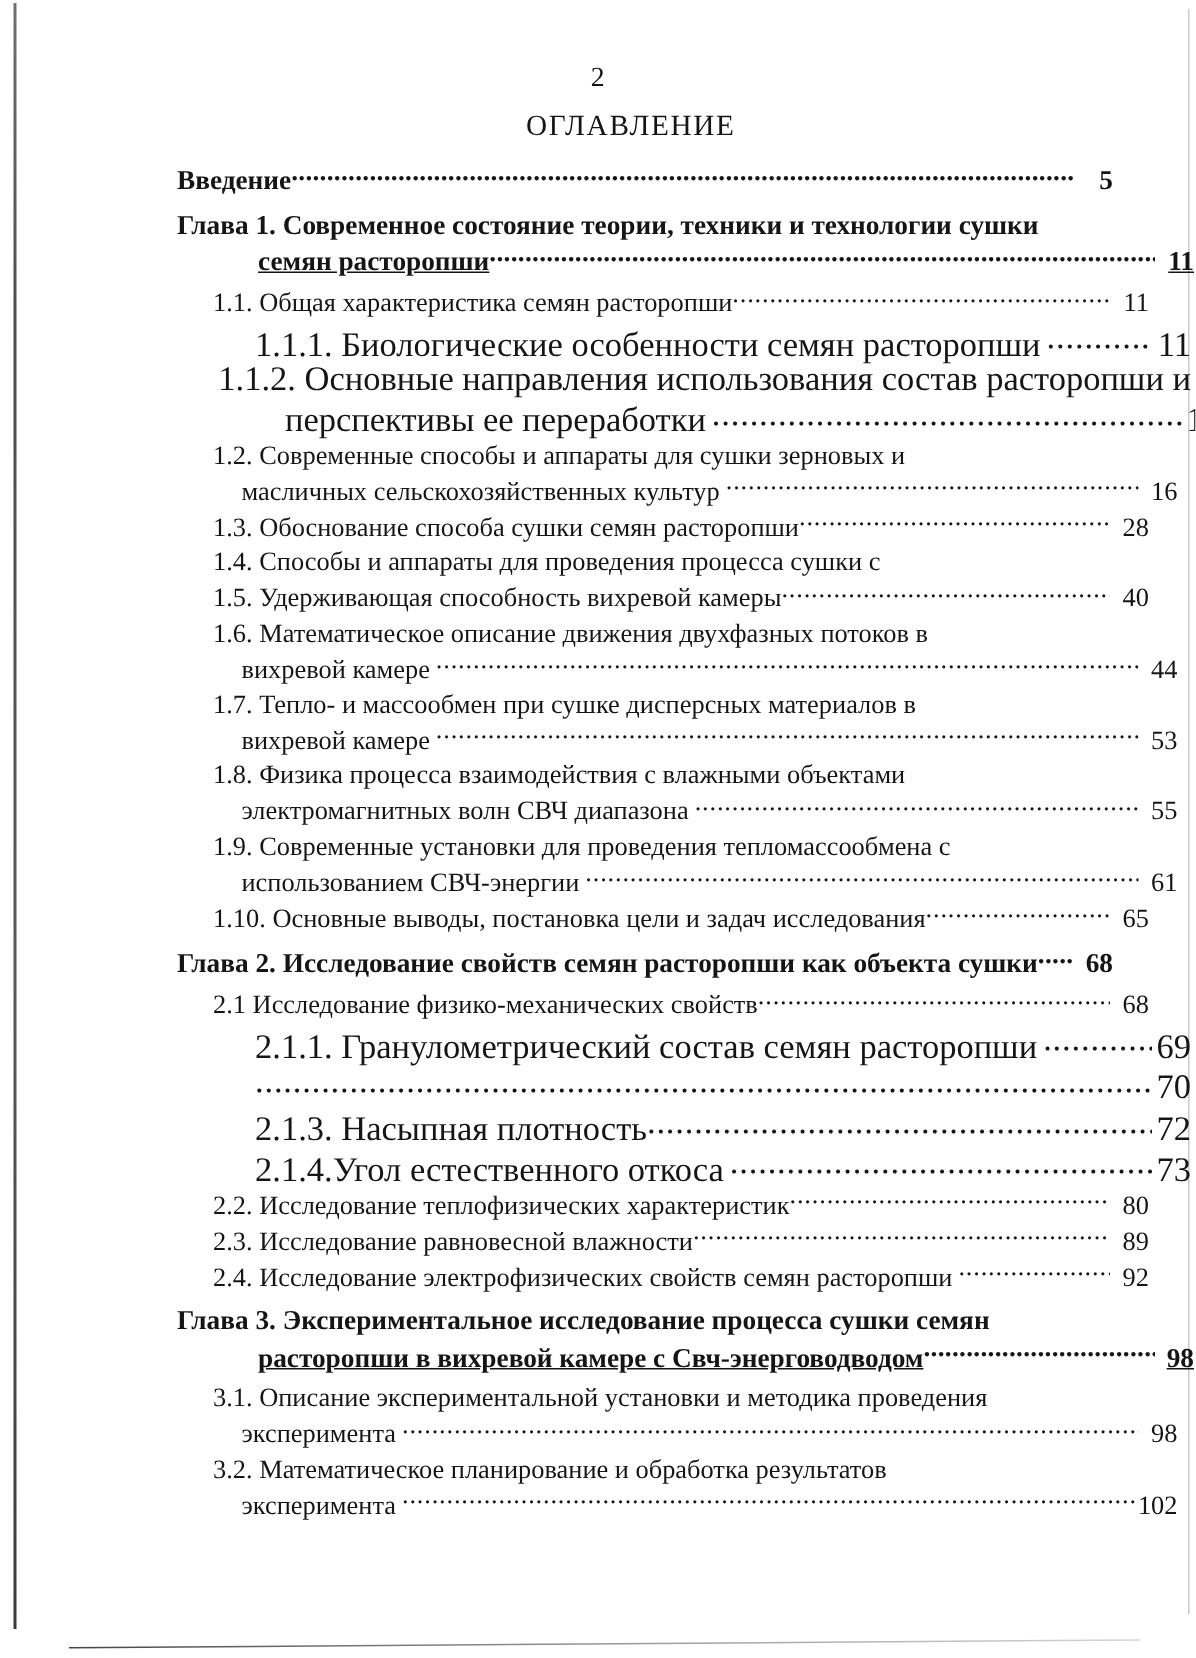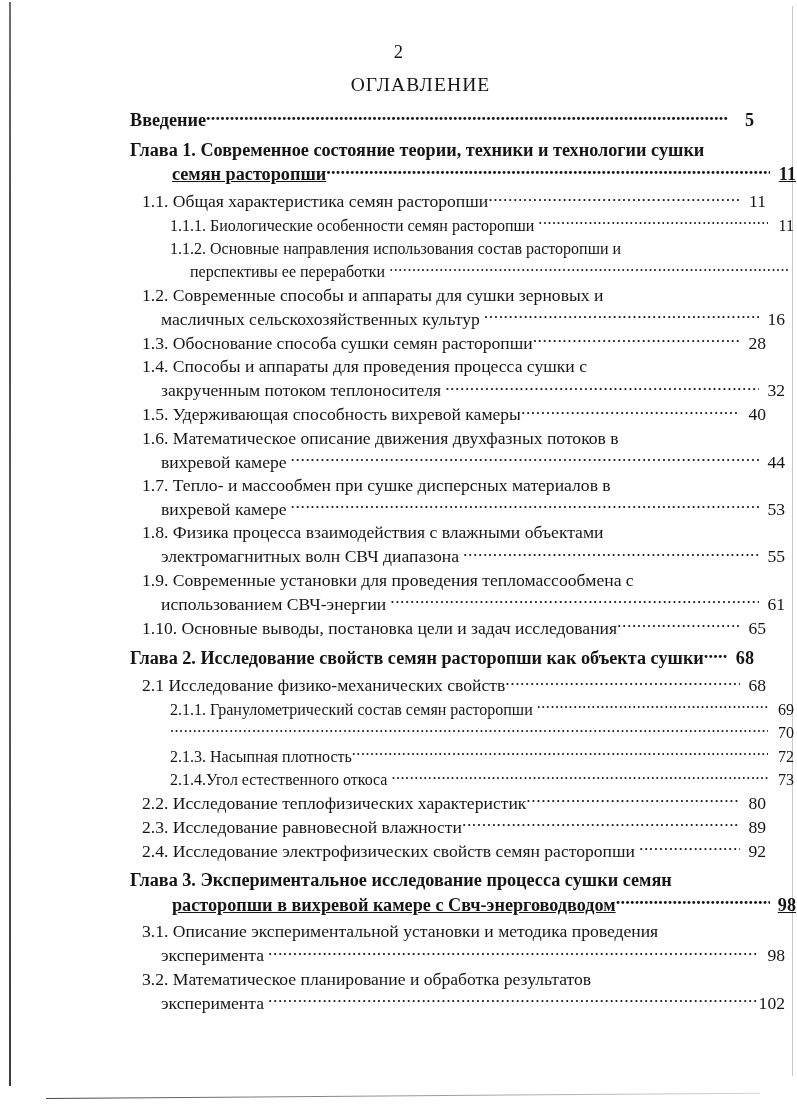--- a/index.html
+++ b/index.html
@@ -118,24 +118,24 @@
   
   .gap .leader { margin-left: 4px; }
 
   
   .lvl-ch {
     font-size: 18.2px;
     font-weight: bold;
   }
   .lvl-ch .leader::after { letter-spacing: .2px; }
   .lvl-2 { font-size: 17.6px; }
-  .lvl-3 { font-size: 16px; }
-
-  
-  .i-ch    { margin-left: 16px; }
+  .lvl-3 { font-size: 23px; justify-content: flex-end; }
+
+  
+  .i-ch    { margin-left: 4px; }
   .i-ch-c  { margin-left: 58px; text-decoration: underline; }   
   .i-2     { margin-left: 28px; }
   .i-2-c   { margin-left: 47px; }
   .i-3     { margin-left: 56px; }
   .i-3-c   { margin-left: 76px; }
 
   .sp-before-6 { margin-top: 6px; }
   .sp-before-3 { margin-top: 3px; }
 </style>
 </head>
@@ -206,25 +206,20 @@
         <div class="ln lvl-2 i-2">
           <span class="txt">1.3. Обоснование способа сушки семян расторопши</span>
           <span class="leader"></span>
           <span class="pg">28</span>
         </div>
       </div>
       <div class="entry">
         <div class="ln lvl-2 i-2">
           <span class="txt">1.4. Способы и аппараты для проведения процесса сушки с</span>
         </div>
-        <div class="ln lvl-2 i-2-c gap">
-          <span class="txt">закрученным потоком теплоносителя</span>
-          <span class="leader"></span>
-          <span class="pg">32</span>
-        </div>
       </div>
       <div class="entry">
         <div class="ln lvl-2 i-2">
           <span class="txt">1.5. Удерживающая способность вихревой камеры</span>
           <span class="leader"></span>
           <span class="pg">40</span>
         </div>
       </div>
       <div class="entry">
         <div class="ln lvl-2 i-2">

